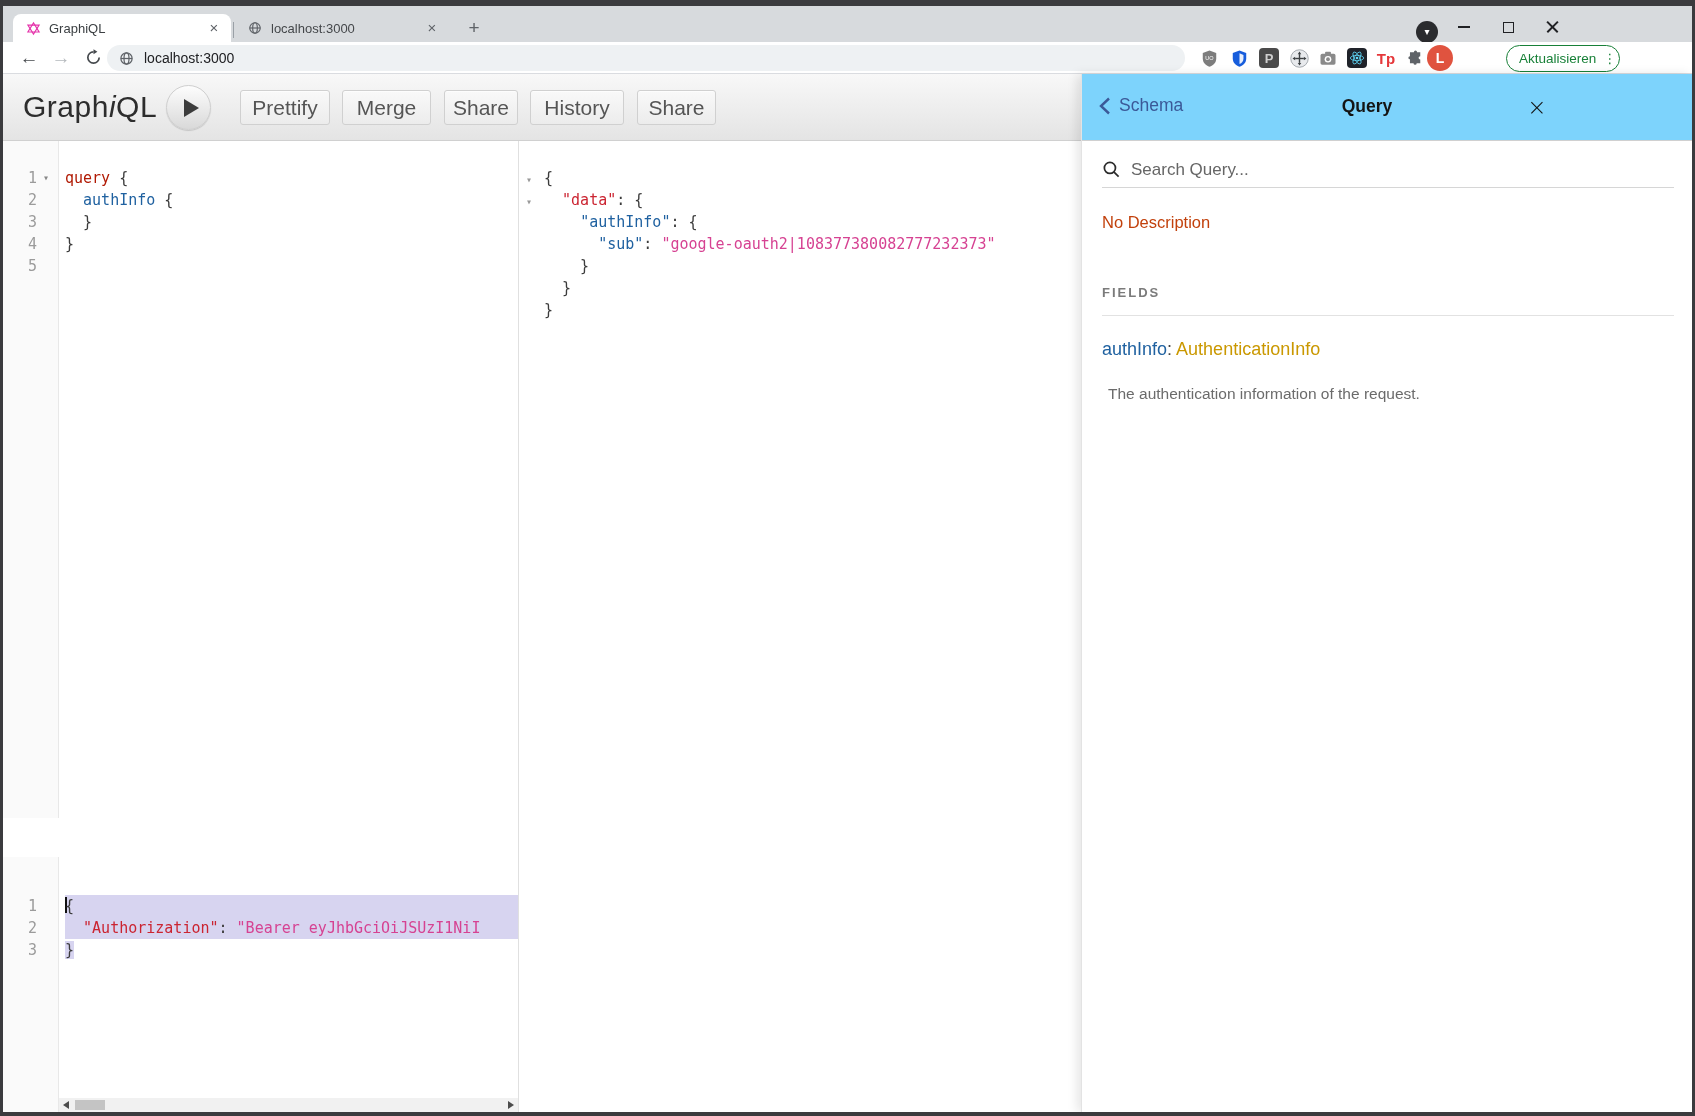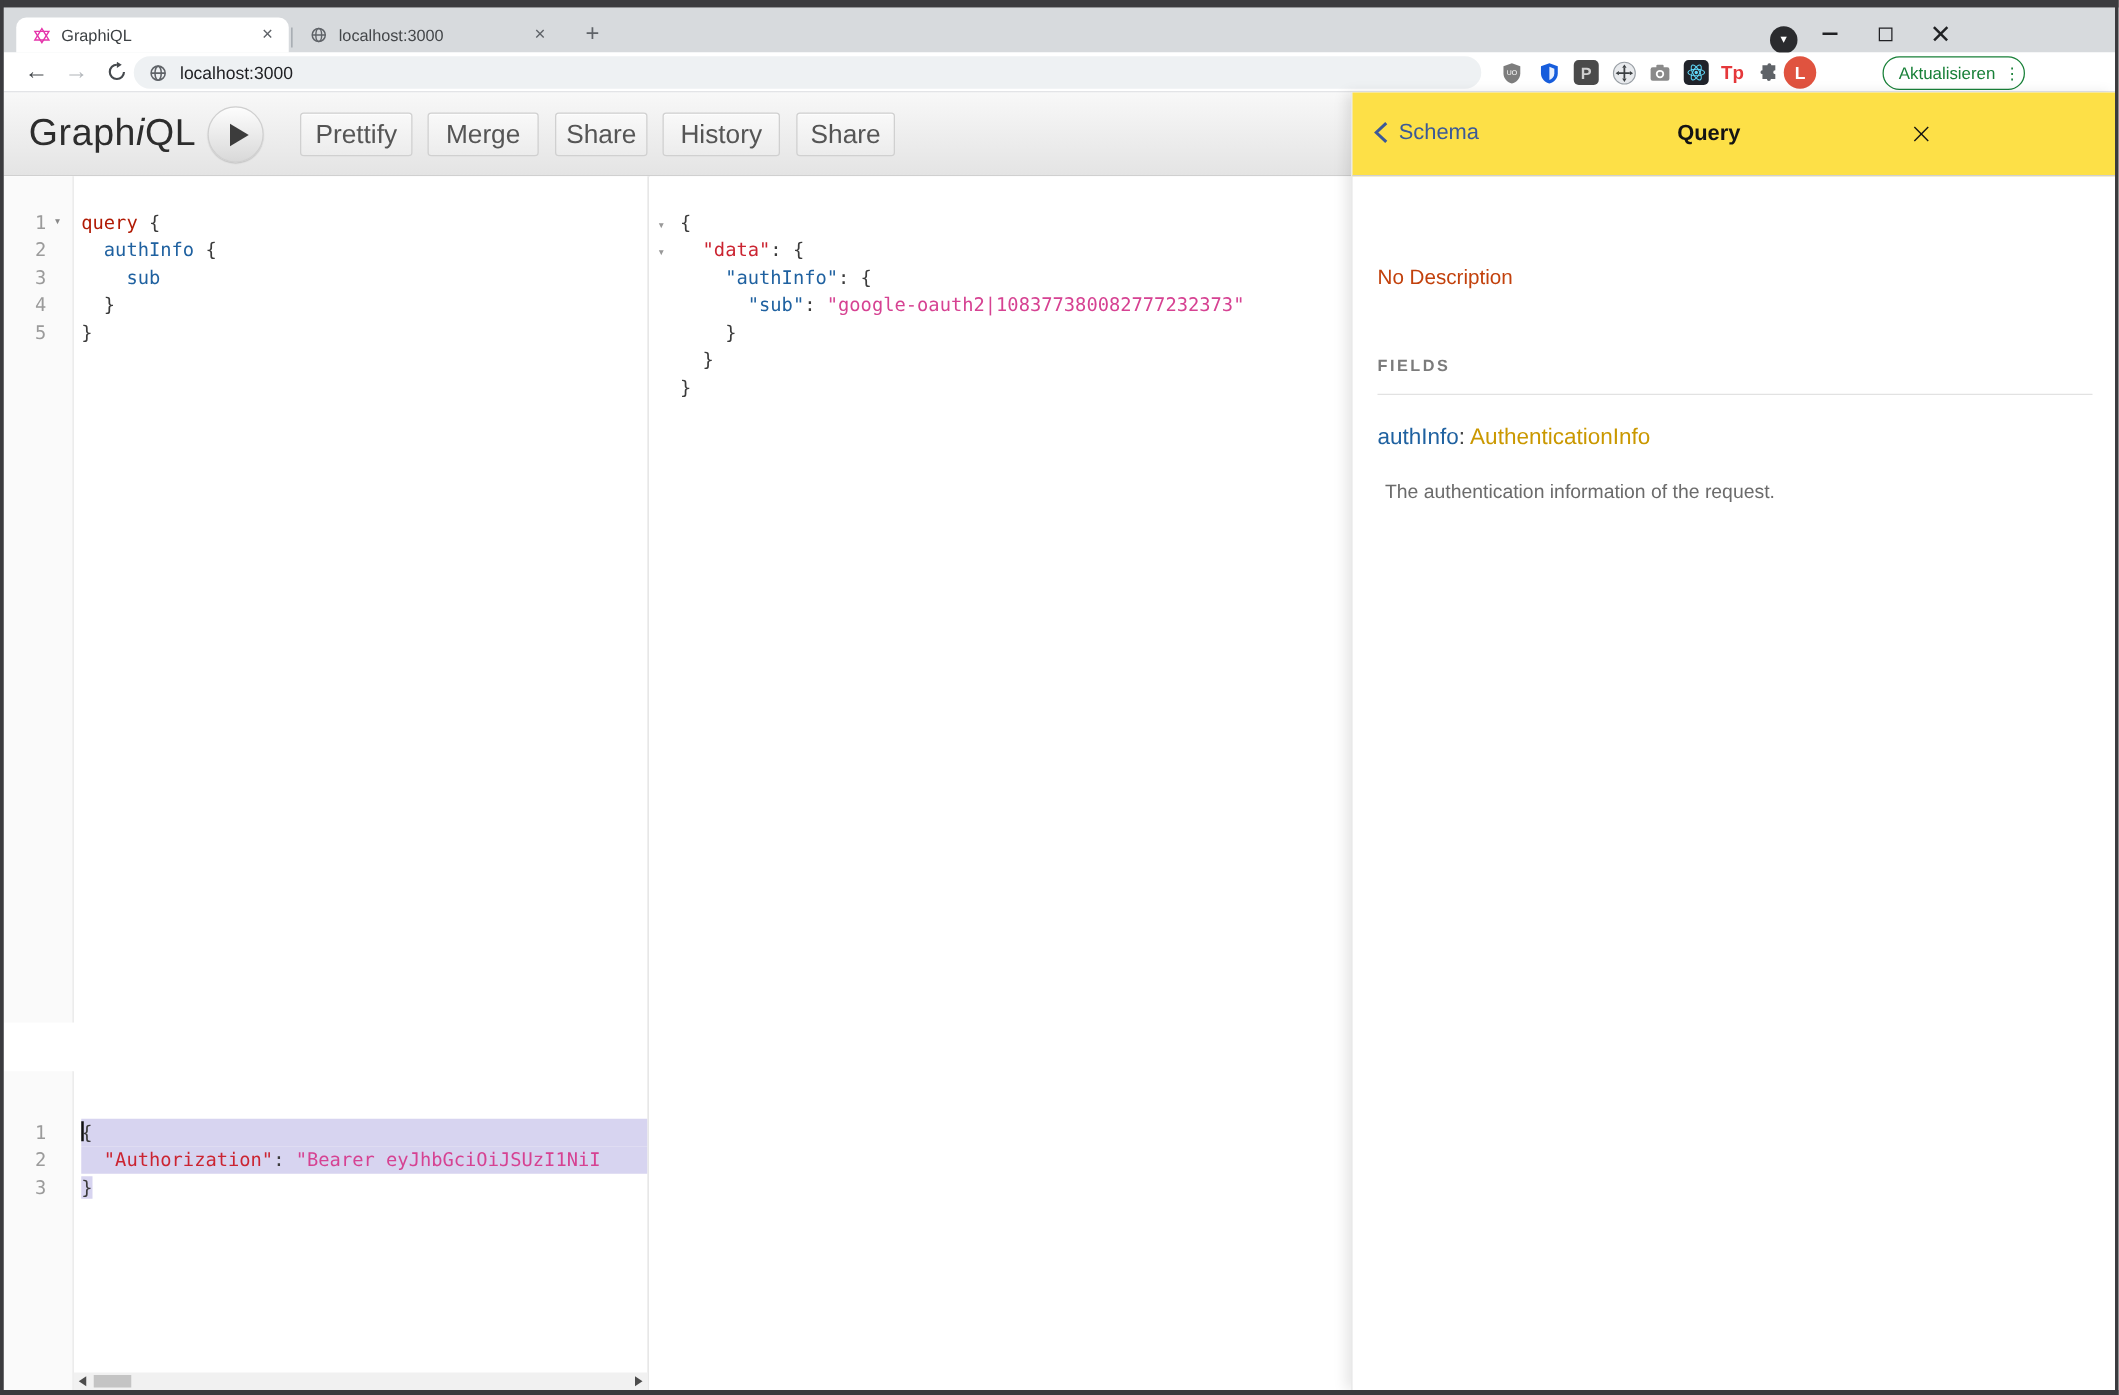--- a/index.html
+++ b/index.html
@@ -88,21 +88,21 @@
   .hs-thumb { width:30px; height:10px; background:#c4c4c4; margin-left:2px; }
   .hs-track { flex:1; }
 
   
   .response { position:absolute; left:520px; top:141px; width:561px; height:971px; background:#fff; }
   #response-view { position:absolute; left:4px; top:0; width:550px; }
   #response-view .code-area { padding-top:26px; padding-left:2px; }
 
   
   .docs { position:absolute; left:1081px; top:74px; width:611px; height:1038px; background:#fff; border-left:1px solid #e3e3e3; box-shadow:-4px 0 10px rgba(0,0,0,0.10); }
-  .docs-header { position:absolute; left:0; top:0; width:611px; height:67px; border-bottom:1px solid #d0d0d0; background:#fde047; }
+  .docs-header { position:absolute; left:0; top:0; width:611px; height:67px; border-bottom:1px solid #d0d0d0; background:#7dd3fc; }
   .doc-back { position:absolute; left:17px; top:21px; display:flex; align-items:center; color:#3B5998; font-size:17.5px; }
   .doc-back svg { margin-right:8px; }
   .doc-title { position:absolute; left:0; top:22px; width:570px; text-align:center; font-size:17.5px; font-weight:bold; color:#141414; }
   .doc-close { position:absolute; left:440px; top:18px; width:30px; height:30px; font-size:23px; font-weight:300; color:#111; text-align:center; line-height:30px; font-family:"DejaVu Sans", sans-serif; }
   .doc-search { position:absolute; left:20px; top:78px; width:572px; height:36px; border-bottom:1px solid #d6d6d6; display:flex; align-items:center; }
   .doc-search input { border:none; outline:none; background:transparent; font-size:17px; color:#333; margin-left:10px; width:480px; font-family:"Liberation Sans",sans-serif; }
   .doc-search input::placeholder { color:#666; }
   .doc-nodesc { position:absolute; left:20px; top:139px; font-size:16.5px; color:#c2410c; }
   .doc-fields { position:absolute; left:20px; top:211px; font-size:13px; font-weight:bold; letter-spacing:2px; color:#7b7b7b; }
   .doc-rule { position:absolute; left:20px; top:241px; width:572px; height:1px; background:#e2e2e2; }
@@ -258,21 +258,20 @@
           <span class="fold"></span>
         </div>
         <div class="gut-row">
           <span class="ln">5</span>
           <span class="fold"></span>
         </div>
       </div>
       <div class="code-area">
         <div class="code-line "><span class="tok kw">query </span><span class="tok p">{</span></div>
         <div class="code-line "><span class="tok ">  </span><span class="tok prop">authInfo </span><span class="tok p">{</span></div>
-        <div class="code-line "><span class="tok ">    </span><span class="tok prop">sub</span></div>
         <div class="code-line "><span class="tok p">  }</span></div>
         <div class="code-line "><span class="tok p">}</span></div>
       </div>
     </div>
 
 
   <div id="headers-editor" class="editor">
       <div class="gutter">
         <div class="gut-row">
           <span class="ln">1</span>
@@ -324,20 +323,29 @@
   <div class="docs-header">
     <div class="doc-back">
       <svg width="12" height="18" viewBox="0 0 12 18">
           <polyline points="10,1.5 2,9 10,16.5" fill="none" stroke="#3B5998" stroke-width="2.4"></polyline>
         </svg>
       <span>Schema</span>
     </div>
     <div class="doc-title">Query</div>
     <div class="doc-close">×</div>
   </div>
+  <div class="doc-search">
+    <span>
+      <svg width="19" height="19" viewBox="0 0 24 24" style="display:block;">
+          <circle cx="10" cy="10" r="7" fill="none" stroke="#2b2b2b" stroke-width="2.2"></circle>
+          <line x1="15.2" y1="15.2" x2="21" y2="21" stroke="#2b2b2b" stroke-width="2.2"></line>
+        </svg>
+    </span>
+    <input type="text" placeholder="Search Query..." style="">
+  </div>
   <div class="doc-nodesc">No Description</div>
   <div class="doc-fields">FIELDS</div>
   <div class="doc-rule"></div>
   <div class="doc-field">
     <span class="fname">authInfo</span><span class="fcolon">:</span>
     <span class="ftype">AuthenticationInfo</span>
   </div>
   <div class="doc-desc">The authentication information of the request.</div>
 </div>
 

